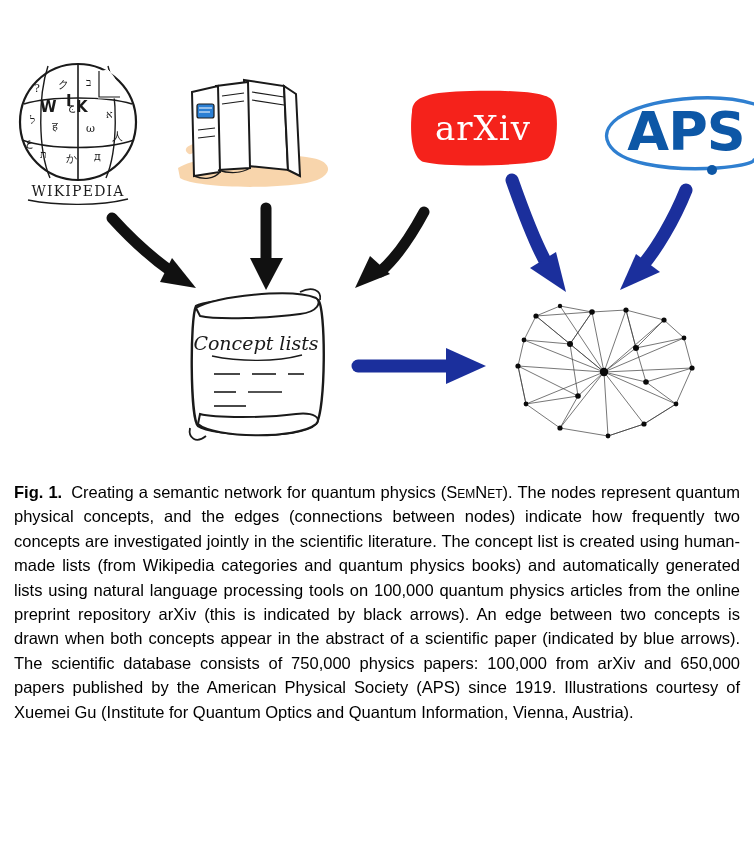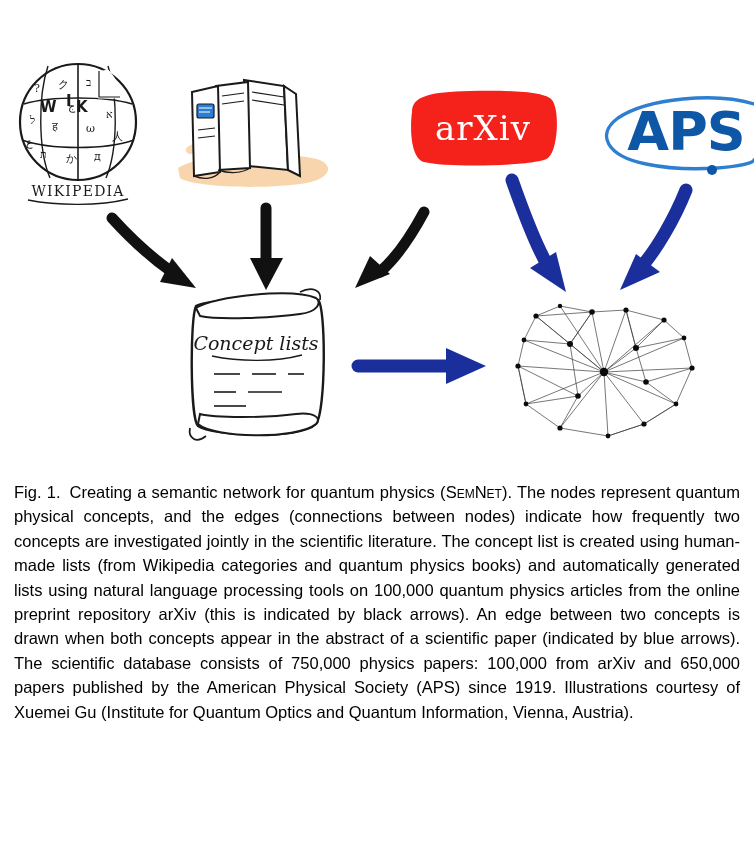--- a/index.html
+++ b/index.html
@@ -34,21 +34,21 @@
     top: 480px;
     left: 14px;
     width: 726px;
     font-size: 16.5px;
     line-height: 1.48;
     text-align: justify;
     text-justify: inter-word;
     color: #000;
   }
   .caption .fig-label {
-    font-weight: normal;
+    font-weight: bold;
     margin-top: 22px;
   }
   .caption .gap {
     display: inline-block;
     width: 9px;
   }
   .smallcaps {
     font-variant: small-caps;
   }
   

